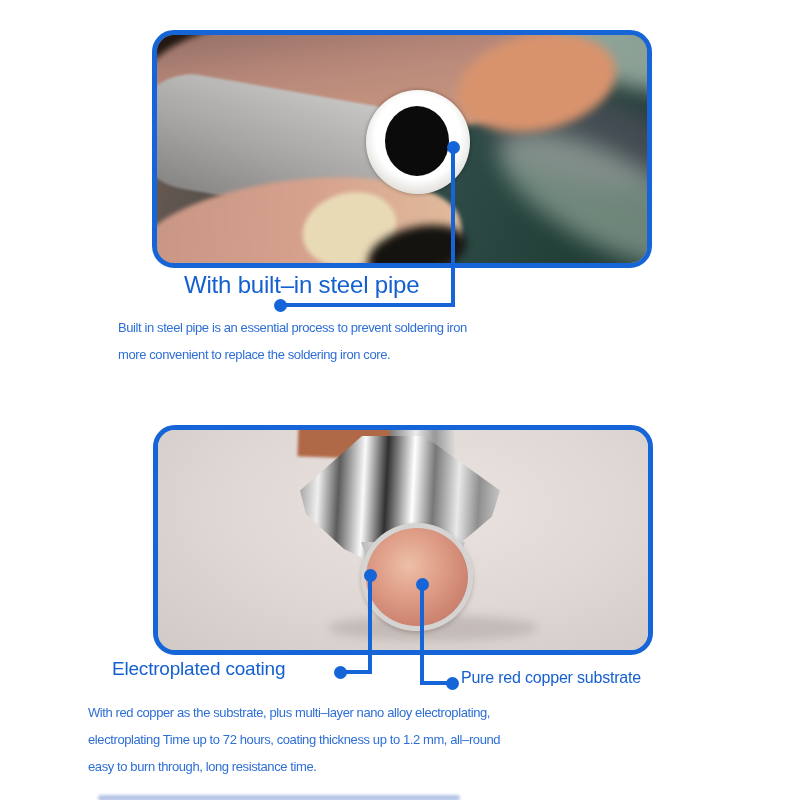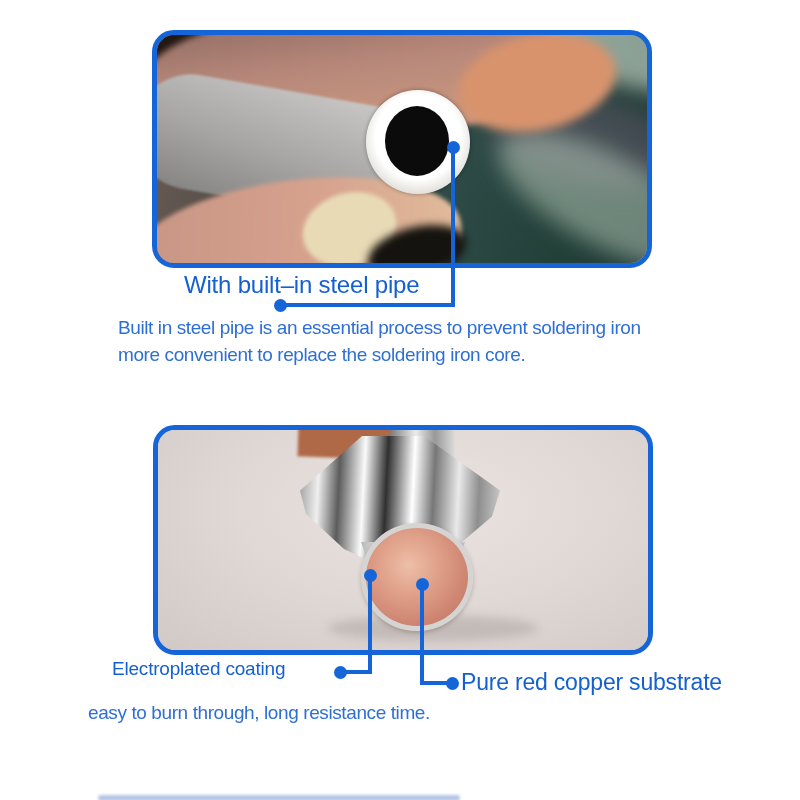--- a/index.html
+++ b/index.html
@@ -70,21 +70,21 @@
 
   
   .cline{position:absolute;background:#1565d8;z-index:10;}
   .cdot{position:absolute;width:13px;height:13px;border-radius:50%;background:#1565d8;z-index:11;}
 
   
   .caption{
     position:absolute;color:#1560d0;font-size:24px;letter-spacing:-0.2px;
     white-space:nowrap;z-index:5;
   }
-  .body-text{position:absolute;color:#2e6fd6;font-size:19px;line-height:27px;
+  .body-text{position:absolute;color:#2e6fd6;font-size:13px;line-height:27px;
     letter-spacing:-0.4px;z-index:5;}
   .body-text .line{white-space:nowrap;}
   .p2-para .line:nth-child(4){padding-left:7px;}
 
   .cropped-strip{position:absolute;left:98px;top:795px;width:362px;height:6px;
     background:rgba(90,125,200,.45);filter:blur(1.5px);border-radius:3px;}
 </style>
 </head>
 <body>
 
@@ -132,19 +132,21 @@
 <div class="cline" style="left:340px;top:670px;width:32px;height:4px;"></div>
 <div class="cdot" style="left:334px;top:666px;"></div>
 
 <div class="cdot" style="left:416px;top:578px;"></div>
 <div class="cline" style="left:420px;top:584px;width:4px;height:101px;"></div>
 <div class="cline" style="left:422px;top:681px;width:28px;height:4px;"></div>
 <div class="cdot" style="left:446px;top:677px;"></div>
 
 <div class="caption" style="left:112px;top:658px;font-size:19px;">Electroplated coating</div>
 
-<div class="caption" style="left:461px;top:669px;font-size:23px;">Pure red copper substrate</div>
+<div class="caption" style="left:461px;top:669px;font-size:16px;">Pure red copper substrate</div>
 
 <div class="body-text p2-para" style="left:88px;top:699px;">
+  <div class="line">With red copper as the substrate, plus multi–layer nano alloy electroplating,</div>
+  <div class="line">electroplating Time up to 72 hours, coating thickness up to 1.2 mm, all–round</div>
   <div class="line">easy to burn through, long resistance time.</div>
 </div>
 
 <div class="cropped-strip"></div>
 
 </body></html>

